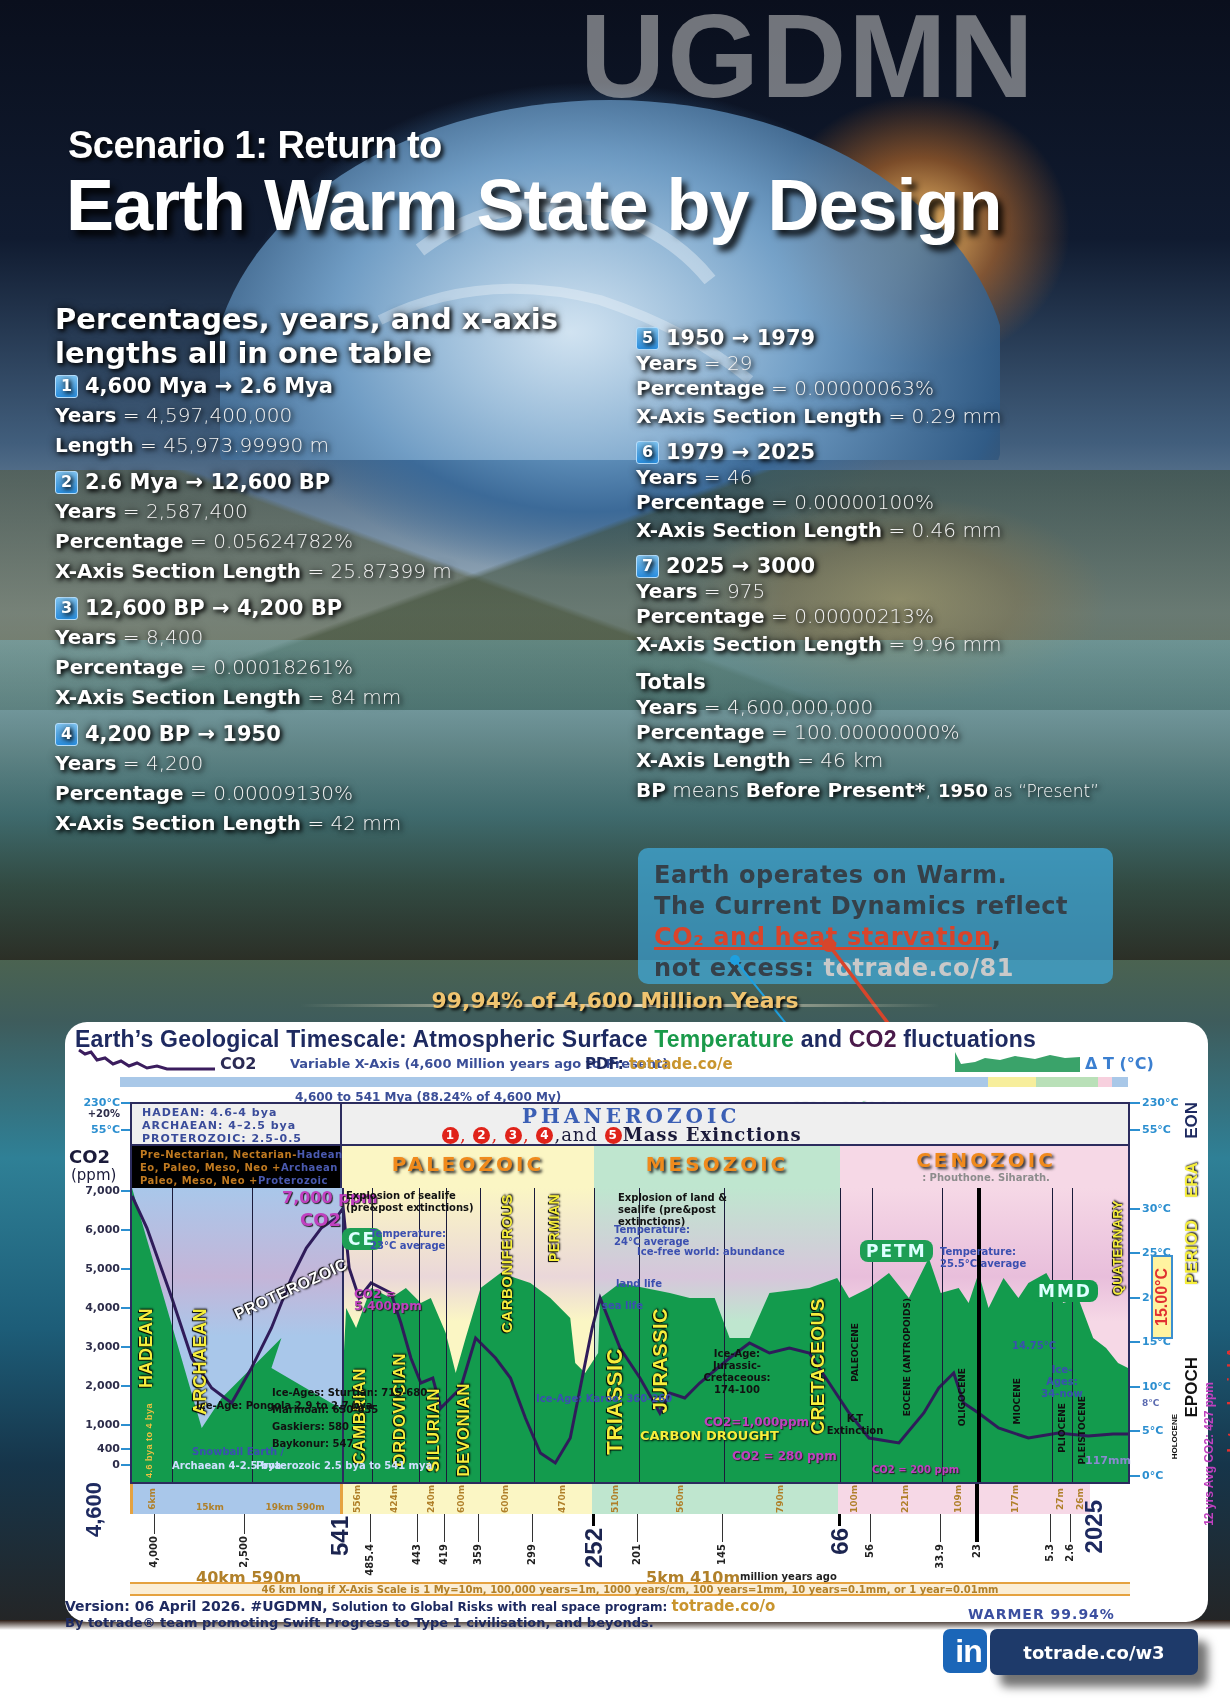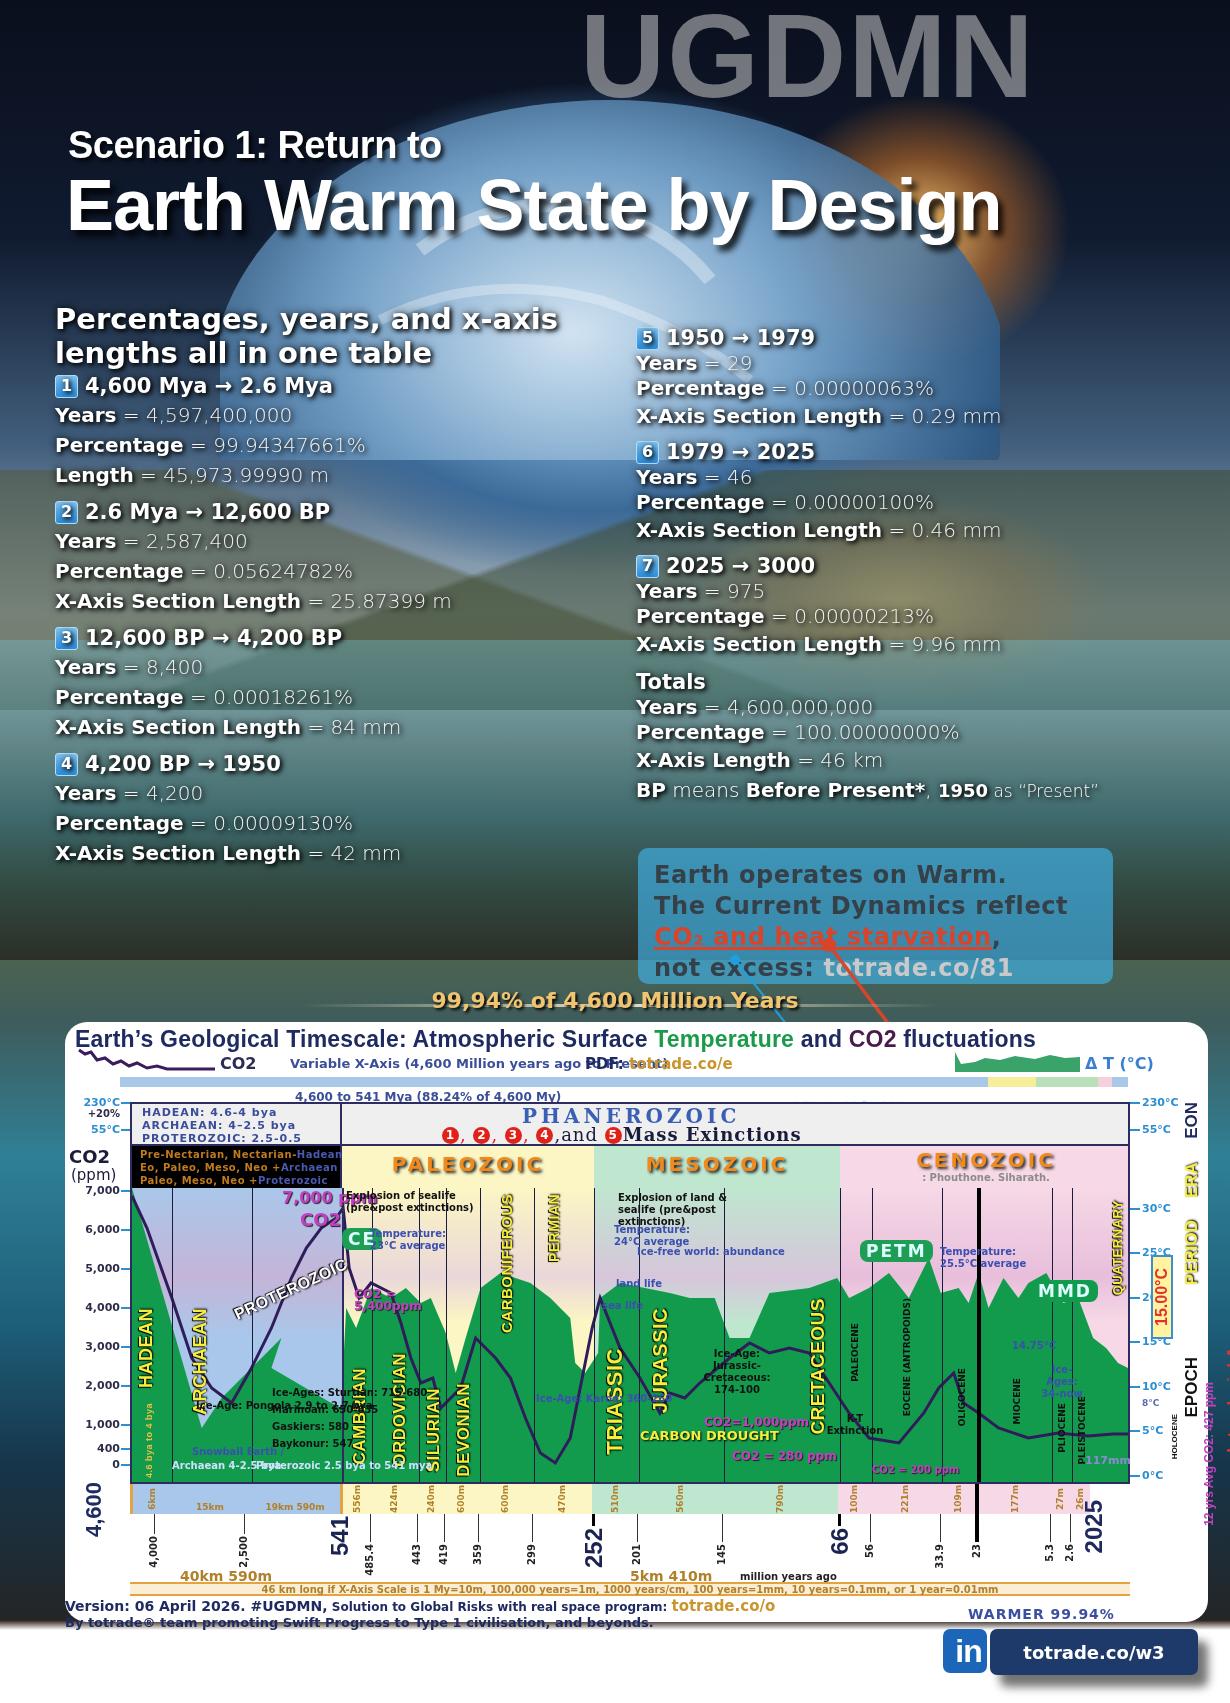--- a/index.html
+++ b/index.html
@@ -215,21 +215,21 @@
   .len-seg .t { position: absolute; left: 50%; top: 50%; transform: translate(-50%,-50%) rotate(-90deg); white-space: nowrap; }
   .len-seg .h { position: absolute; left: 0; bottom: 2px; width: 100%; text-align: center; white-space: nowrap; }
 
   
   .mya-axis { position: absolute; left: 65px; top: 492px; width: 1000px; height: 68px; }
   .mya-tick { position: absolute; top: 0; width: 1px; background: #333; }
   .mya-lbl { position: absolute; writing-mode: vertical-rl; transform: rotate(180deg); font-size: 10px; font-weight: 700; color: #222; white-space: nowrap; }
   .mya-big { position: absolute; writing-mode: vertical-rl; transform: rotate(180deg); font-family: "Liberation Sans", sans-serif; font-size: 24px; font-weight: 700; color: #1b2450; }
   .mya-4600 { position: absolute; left: 16px; top: 460px; writing-mode: vertical-rl; transform: rotate(180deg); font-family: "Liberation Sans", sans-serif; font-size: 22px; font-weight: 700; color: #1e2a60; }
   .mya-unit { position: absolute; left: 675px; top: 549px; font-size: 10px; font-weight: 700; color: #222; }
-  .km-lbl { position: absolute; font-size: 14px; font-weight: 700; color: #b0802a; }
+  .km-lbl { position: absolute; font-size: 16px; font-weight: 700; color: #b0802a; margin-left: 16px; }
   .scale-bar {
     position: absolute; left: 65px; top: 560px; width: 1000px; height: 14px;
     background: #fbeed6; border-top: 2px solid #e5a240; border-bottom: 2px solid #e5a240;
     font-size: 10px; font-weight: 700; color: #b0802a; text-align: center; line-height: 11px; white-space: nowrap;
   }
   .version {
     position: absolute; left: 0; top: 576px; font-size: 13px; font-weight: 700; color: #1e2a60; white-space: nowrap; line-height: 16px;
   }
   .version .lg { font-size: 14px; }
   .version .sm { font-size: 12px; }
@@ -300,21 +300,20 @@
 
 <div class="intro ptxt">Percentages, years, and x-axis lengths all in one table</div>
 
 <div class="col left ptxt">
   <div class="sec">
     <div class="sec-head">
         <span class="keycap">1</span>
         <span>4,600 Mya → 2.6 Mya</span>
       </div>
     <div class="row"><span class="k">Years</span><span class="eq"> = </span><span class="v">4,597,400,000</span></div>
-    <div class="row"><span class="k">Percentage</span><span class="eq"> = </span><span class="v">99.94347661%</span></div>
     <div class="row"><span class="k">Length</span><span class="eq"> = </span><span class="v">45,973.99990 m</span></div>
   </div>
   <div class="sec">
     <div class="sec-head">
         <span class="keycap">2</span>
         <span>2.6 Mya → 12,600 BP</span>
       </div>
     <div class="row"><span class="k">Years</span><span class="eq"> = </span><span class="v">2,587,400</span></div>
     <div class="row"><span class="k">Percentage</span><span class="eq"> = </span><span class="v">0.05624782%</span></div>
     <div class="row"><span class="k">X-Axis Section Length</span><span class="eq"> = </span><span class="v">25.87399 m</span></div>

